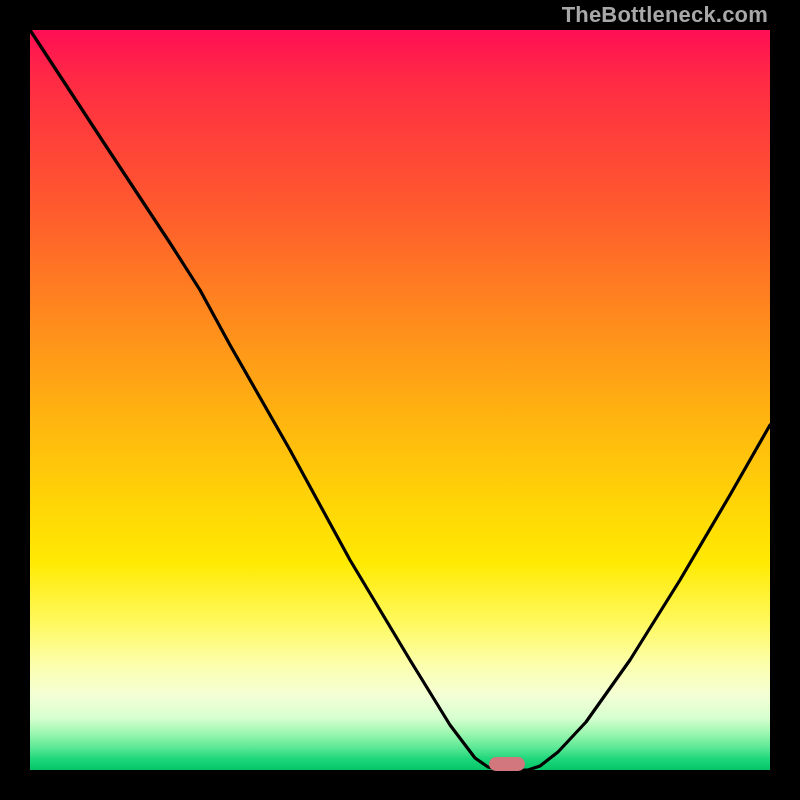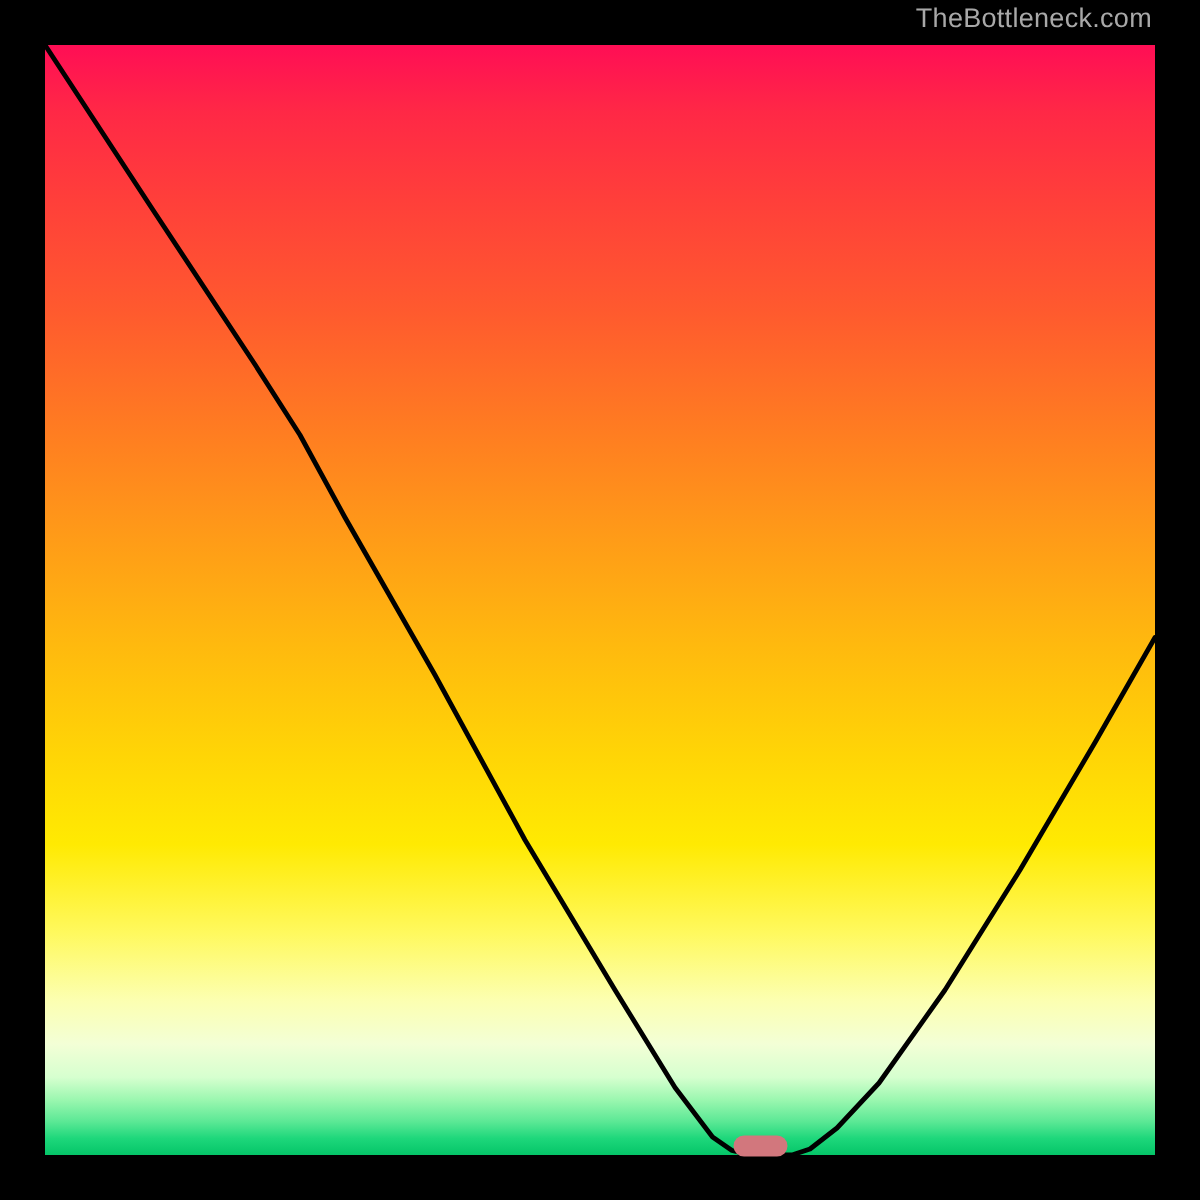--- a/index.html
+++ b/index.html
@@ -45,22 +45,22 @@
     top: 0;
     width: 740px;
     height: 740px;
     overflow: visible;
   }
   .watermark {
     position: absolute;
     top: 2px;
     right: 32px;
     color: #a8a8a8;
-    font-size: 18px;
-    font-weight: 400;
+    font-size: 22px;
+    font-weight: 700;
     letter-spacing: 0.2px;
     font-family: Arial, Helvetica, sans-serif;
   }
   .marker {
     position: absolute;
     width: 36px;
     height: 14px;
     border-radius: 8px;
     background: #d2777d;
     transform: translate(-50%, -50%);

